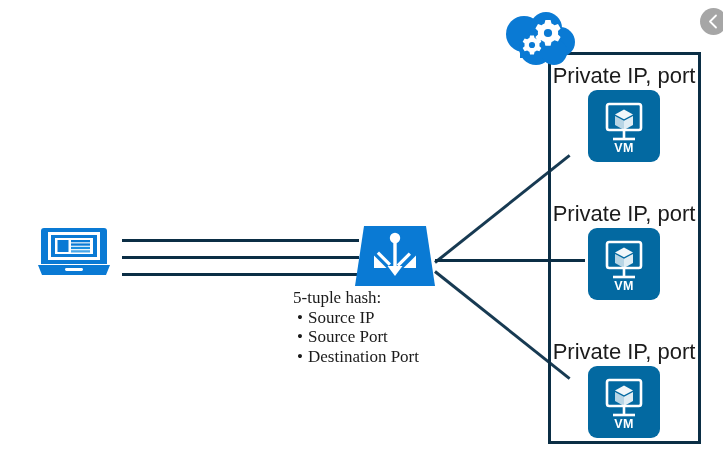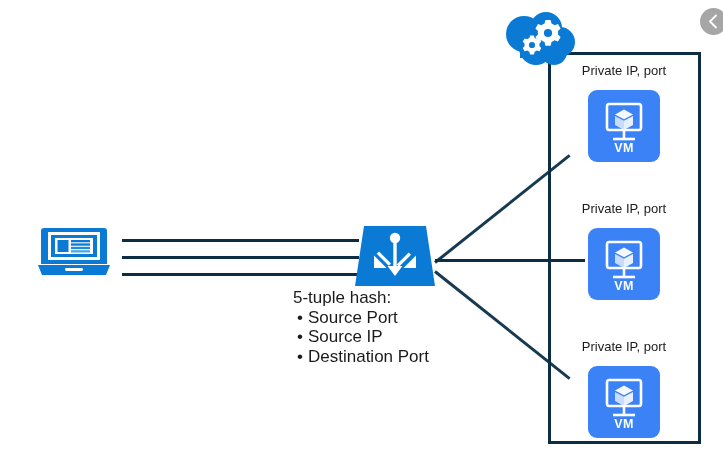--- a/index.html
+++ b/index.html
@@ -46,29 +46,29 @@
   }
 
   
   .vm-node { position: absolute; }
   .vm-label {
     position: absolute;
     left: 50%;
     transform: translateX(-50%);
     top: -27px;
     white-space: nowrap;
-    font-size: 13px;
+    font-size: 22px;
     color: #1b1b1b;
     font-family: "Liberation Sans", sans-serif;
   }
   .vm-tile {
     width: 72px;
     height: 72px;
     border-radius: 9px;
-    background: #3b82f6;
+    background: #0369a1;
     position: relative;
   }
   .vm-tile svg { display: block; }
   .vm-text {
     position: absolute;
     bottom: 7px;
     left: 0;
     right: 0;
     text-align: center;
     color: #ffffff;
@@ -89,21 +89,21 @@
 
   
   #hash-caption {
     position: absolute;
     left: 293px;
     top: 288px;
     font-size: 17px;
     line-height: 19.5px;
     color: #1b1b1b;
     white-space: nowrap;
-    font-family: Liberation Sans, sans-serif;
+    font-family: Liberation Serif, serif;
   }
   #hash-caption .hash-title { display: block; }
   #hash-caption ul {
     list-style: none;
     margin: 0;
     padding: 0 0 0 4px;
   }
   #hash-caption li { display: block; }
   #hash-caption li::before {
     content: "\2022";
@@ -172,22 +172,22 @@
 
         <rect x="39" y="27.5" width="17" height="3.2" transform="rotate(-45 56 30.7)"></rect>
         <polygon points="61,44 61,31.5 48.5,44"></polygon>
       </g>
     </svg>
   </div>
 
   <div id="hash-caption">
     <span class="hash-title">5-tuple hash:</span>
     <ul>
+      <li>Source IP</li>
       <li>Source Port</li>
-      <li>Source IP</li>
       <li>Destination Port</li>
     </ul>
   </div>
 
   <div class="diag" style="left:435px; top:261px; width:172px; transform: rotate(-38.5deg);"></div>
 
   <div class="line hline" style="left:435px; top:259px; width:150px;"></div>
 
   <div class="diag" style="left:435px; top:270px; width:172px; transform: rotate(38.5deg);"></div>
 

